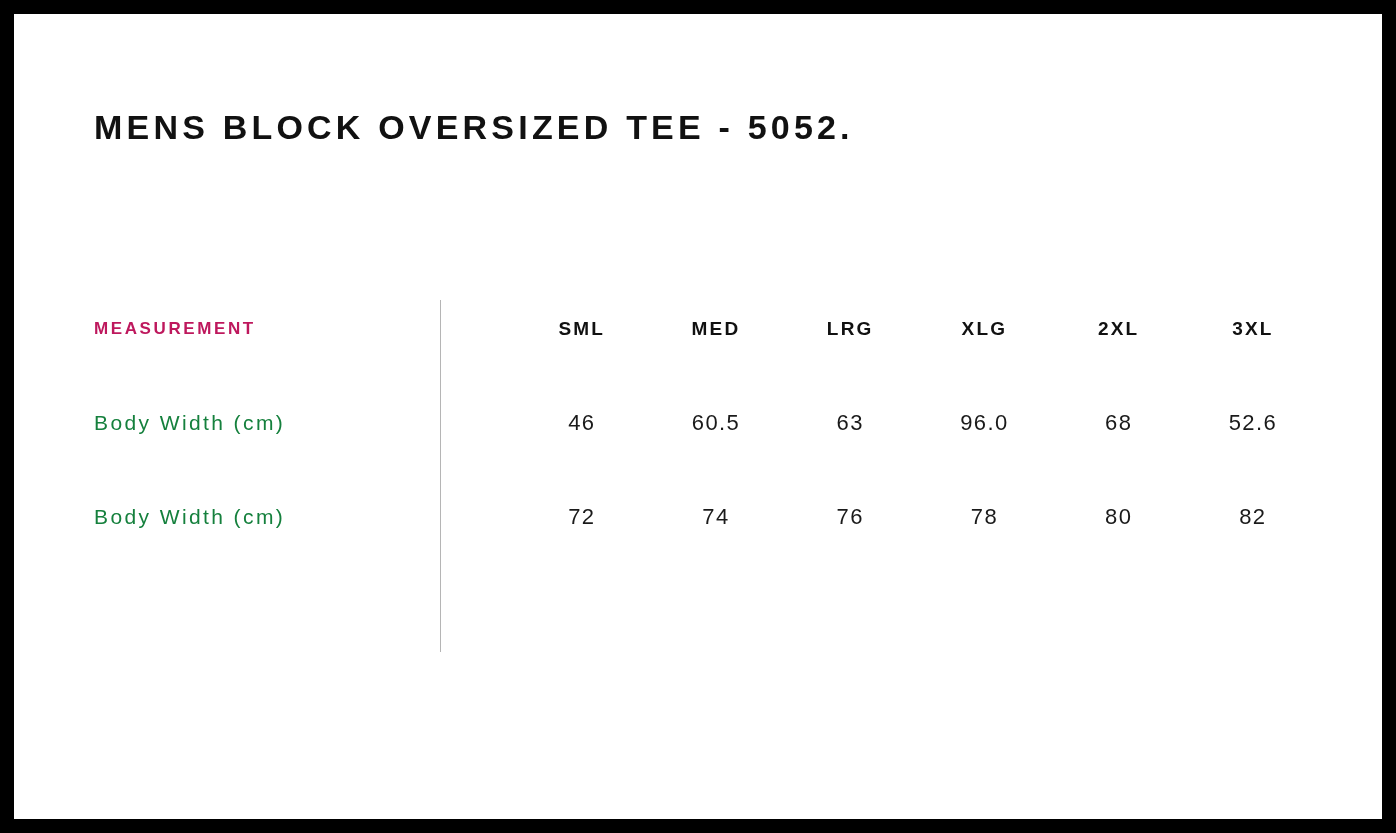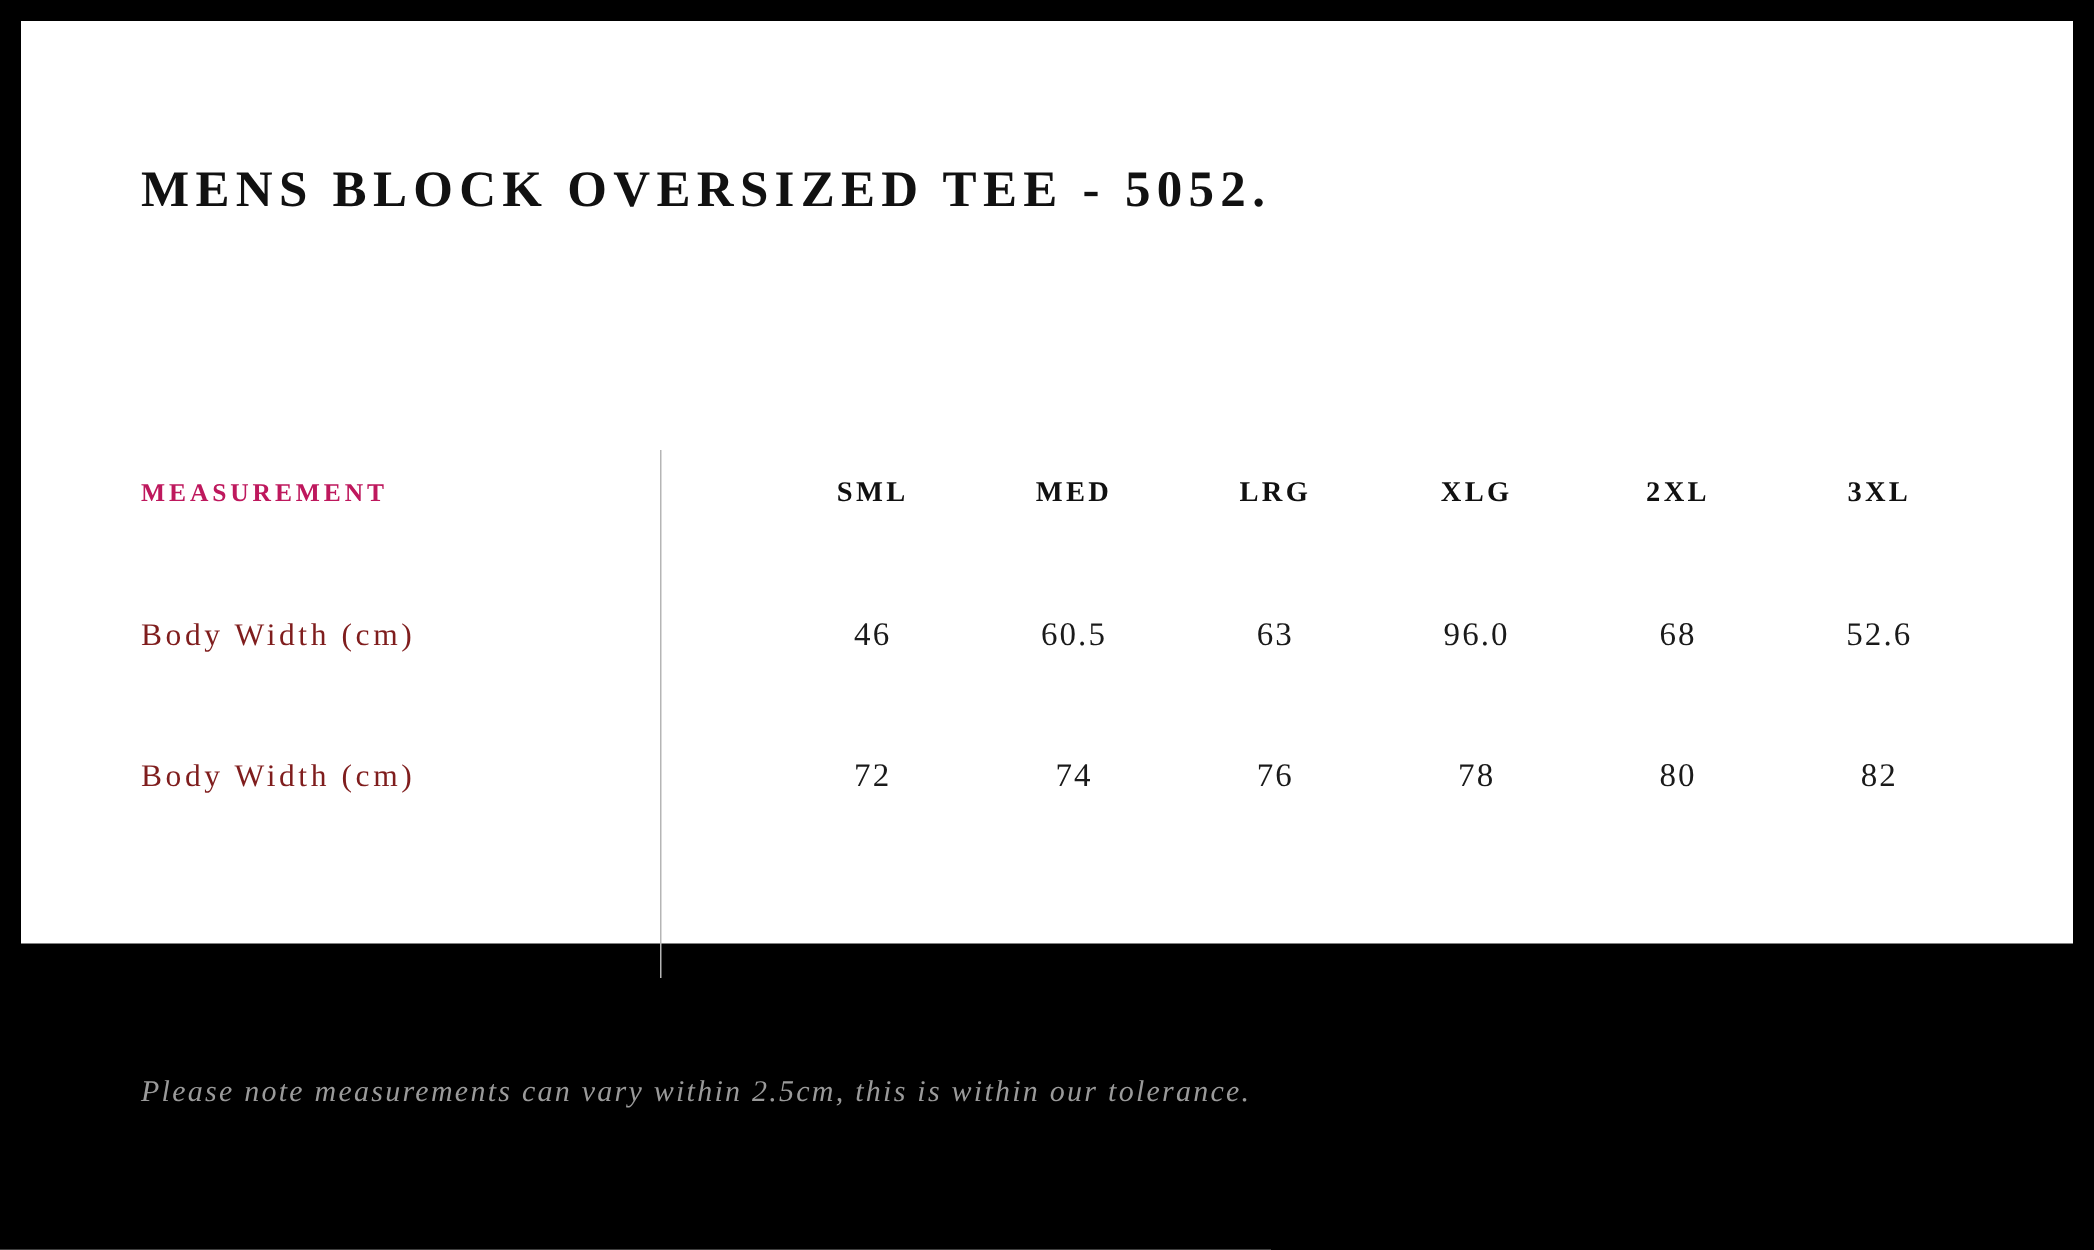--- a/index.html
+++ b/index.html
@@ -11,24 +11,23 @@
     width: 1396px;
     height: 833px;
     font-family: "Liberation Sans", sans-serif;
     overflow: hidden;
   }
   .page {
     position: absolute;
     left: 14px;
     top: 14px;
     width: 1368px;
-    height: 615px;
+    height: 805px;
     background: #ffffff;
     box-sizing: border-box;
-    font-family: Liberation Serif, serif;
   }
   .title {
     position: absolute;
     left: 80px;
     top: 94px;
     font-size: 34px;
     font-weight: bold;
     letter-spacing: 4.2px;
     color: #111111;
     white-space: nowrap;
@@ -62,21 +61,21 @@
   th.size-head {
     font-size: 19px;
     font-weight: bold;
     letter-spacing: 2.2px;
     color: #111111;
   }
   td.row-label {
     text-align: left;
     font-size: 21px;
     letter-spacing: 2.4px;
-    color: #7f1d1d;
+    color: #15803d;
     font-weight: normal;
   }
   td.value {
     text-align: center;
     font-size: 22px;
     letter-spacing: 1.4px;
     color: #1a1a1a;
   }
   
   .v-rule {
@@ -144,15 +143,14 @@
           <td class="value">74</td>
           <td class="value">76</td>
           <td class="value">78</td>
           <td class="value">80</td>
           <td class="value">82</td>
         </tr>
       </tbody>
     </table>
   </div>
 
-  <div class="note">Please note measurements can vary within 2.5cm, this is within our tolerance.</div>
 
 </div>
 
 </body></html>

